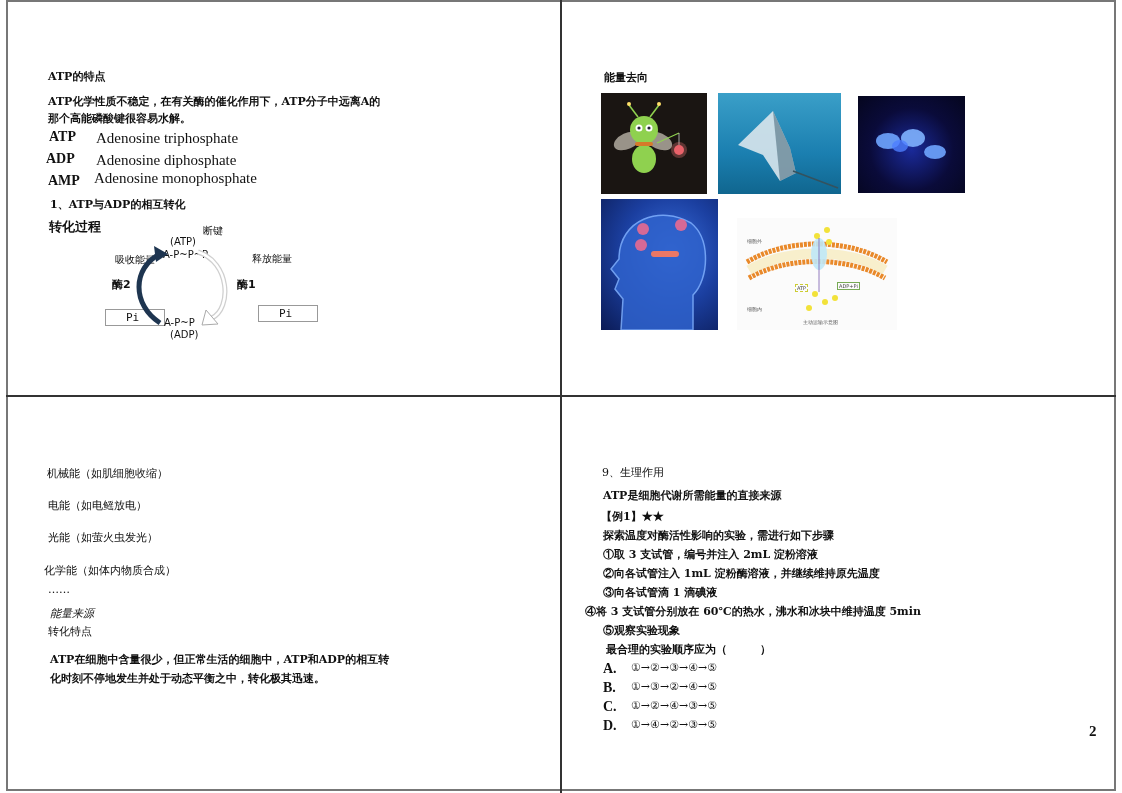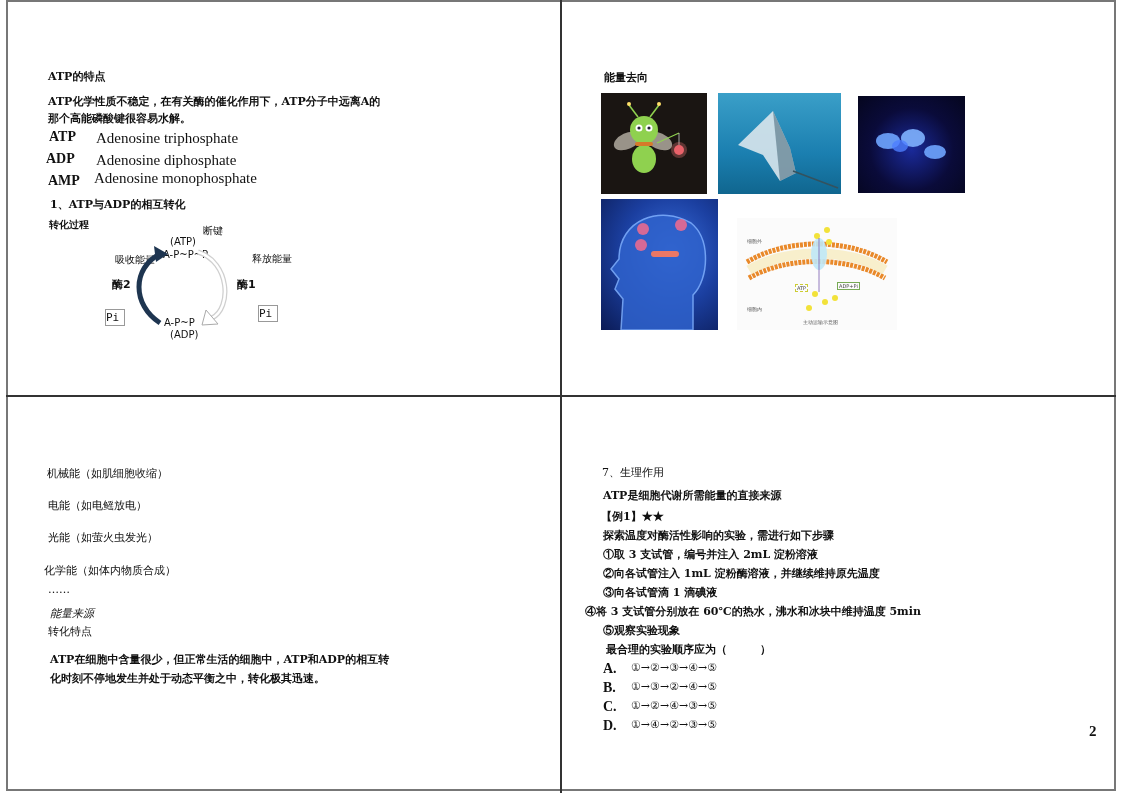--- a/index.html
+++ b/index.html
@@ -9,21 +9,21 @@
            border-left:2px solid #777; border-top:2px solid #777;
            border-right:2px solid #777; border-bottom:2px solid #777; box-sizing:border-box; }
   .vline { position:absolute; left:560px; top:0; width:2px; height:793px; background:#333; }
   .hline { position:absolute; left:6px; top:395px; width:1110px; height:2px; background:#333; }
   .abs { position:absolute; white-space:nowrap; }
   .b { font-weight:bold; }
   .t13 { font-size:11px; }
   .t11 { font-size:10px; font-family:"DejaVu Sans","Liberation Sans",sans-serif; }
   .en { font-family:"Liberation Serif",serif; font-size:15px; font-weight:normal; }
   .pi { position:absolute; border:1px solid #999; font-family:"DejaVu Sans Mono","Liberation Mono",monospace;
-        font-size:11px; padding:1px 0; width:18px; background:#fff; }
+        font-size:11px; padding:1px 20px; width:18px; background:#fff; }
   .img { position:absolute; overflow:hidden; }
   .pn { font-family:"Liberation Serif",serif; font-weight:bold; font-size:15px; }
 </style>
 </head>
 <body>
 
 <div class="sheet"></div>
 <div class="vline"></div>
 <div class="hline"></div>
 
@@ -35,21 +35,21 @@
   <div class="abs b" style="left:49px;top:129px;font-family:'Liberation Serif',serif;font-size:14px;">ATP</div>
   <div class="abs en" style="left:96px;top:130px;">Adenosine triphosphate</div>
   <div class="abs b" style="left:46px;top:151px;font-family:'Liberation Serif',serif;font-size:14px;">ADP</div>
   <div class="abs en" style="left:96px;top:152px;">Adenosine diphosphate</div>
   <div class="abs b" style="left:48px;top:173px;font-family:'Liberation Serif',serif;font-size:14px;">AMP</div>
   <div class="abs en" style="left:94px;top:170px;">Adenosine monophosphate</div>
 
   <div class="abs b t13" style="left:50px;top:197px;">1、ATP与ADP的相互转化</div>
 
   <div>
-    <div class="abs b t11" style="left:49px;top:218px;font-size:10px;">转化过程</div>
+    <div class="abs b t11" style="left:49px;top:218px;font-size:13px;">转化过程</div>
     <div class="abs t11" style="left:203px;top:224px;">断键</div>
     <div class="abs t11" style="left:170px;top:236px;">(ATP)</div>
     <div class="abs t11" style="left:163px;top:249px;">A-P~P~P</div>
     <div class="abs t11" style="left:71px;top:253px;margin-left:44px;">吸收能量</div>
     <div class="abs t11" style="left:252px;top:252px;">释放能量</div>
     <div class="abs b t11" style="left:112px;top:277px;font-size:11px;">酶2</div>
     <div class="abs b t11" style="left:237px;top:277px;font-size:11px;">酶1</div>
     <div class="pi" style="left:105px;top:309px;">Pi</div>
     <div class="pi" style="left:258px;top:305px;">Pi</div>
     <div class="abs t11" style="left:164px;top:317px;">A-P~P</div>
@@ -148,21 +148,21 @@
   <div class="abs t13" style="left:48px;top:530px;">光能（如萤火虫发光）</div>
   <div class="abs t13" style="left:44px;top:563px;">化学能（如体内物质合成）</div>
   <div class="abs t13" style="left:48px;top:583px;">……</div>
   <div class="abs t13" style="left:50px;top:606px;font-style:italic;">能量来源</div>
   <div class="abs t13" style="left:48px;top:624px;">转化特点</div>
   <div class="abs b t13" style="left:50px;top:652px;">ATP在细胞中含量很少，但正常生活的细胞中，ATP和ADP的相互转</div>
   <div class="abs b t13" style="left:50px;top:671px;">化时刻不停地发生并处于动态平衡之中，转化极其迅速。</div>
 </div>
 
 <div>
-  <div class="abs t13" style="left:602px;top:465px;">7、生理作用</div>
+  <div class="abs t13" style="left:602px;top:465px;">9、生理作用</div>
   <div class="abs b t13" style="left:603px;top:488px;">ATP是细胞代谢所需能量的直接来源</div>
   <div class="abs b t13" style="left:601px;top:509px;">【例1】★★</div>
   <div class="abs b t13" style="left:603px;top:528px;">探索温度对酶活性影响的实验，需进行如下步骤</div>
   <div class="abs b t13" style="left:603px;top:547px;">①取 3 支试管，编号并注入 2mL 淀粉溶液</div>
   <div class="abs b t13" style="left:603px;top:566px;">②向各试管注入 1mL 淀粉酶溶液，并继续维持原先温度</div>
   <div class="abs b t13" style="left:603px;top:585px;">③向各试管滴 1 滴碘液</div>
   <div class="abs b t13" style="left:585px;top:604px;">④将 3 支试管分别放在 60℃的热水，沸水和冰块中维持温度 5min</div>
   <div class="abs b t13" style="left:603px;top:623px;">⑤观察实验现象</div>
   <div class="abs b t13" style="left:606px;top:642px;">最合理的实验顺序应为（　　　）</div>
 

